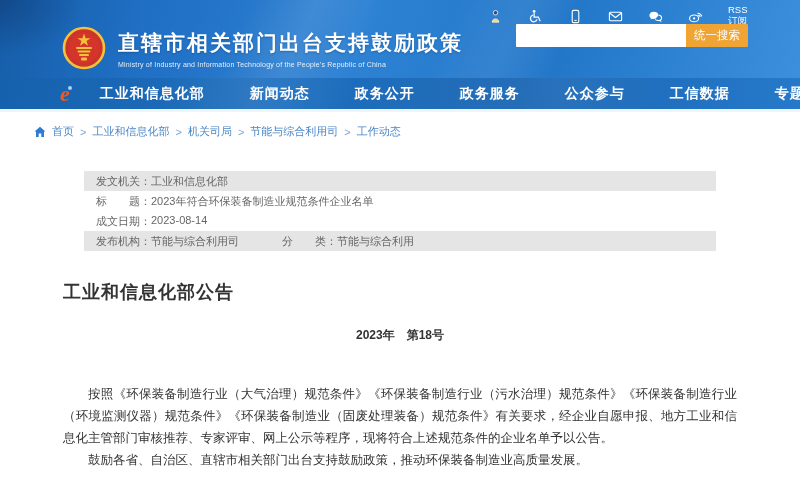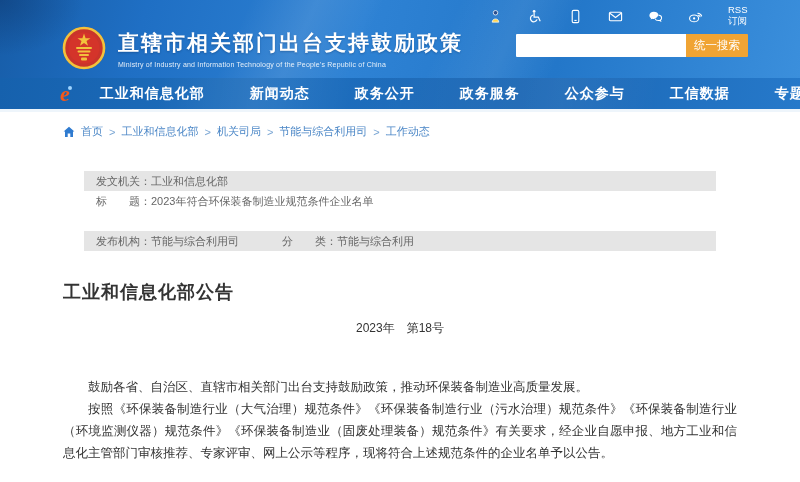--- a/index.html
+++ b/index.html
@@ -18,54 +18,54 @@
   .logo-area { position:absolute; left:62px; top:26px; display:flex; align-items:center; cursor:pointer; }
   .emblem { width:44px; height:44px; flex:0 0 auto; }
   .title-block { margin-left:12px; color:#fff; }
   .title-cn { font-size:21px; font-weight:bold; letter-spacing:2px; text-shadow:0 1px 2px rgba(0,30,70,.3); }
   .title-en { font-size:7px; margin-top:4px; color:rgba(255,255,255,.88); letter-spacing:.2px; }
 
   .header-right { position:absolute; top:8px; right:52px; width:260px; }
   .icons-row { display:flex; justify-content:flex-end; align-items:center; gap:25px; height:16px; }
   .icons-row .hicon { display:inline-flex; width:15px; height:15px; align-items:center; justify-content:center; cursor:pointer; }
   .rss-label { color:#fff; font-size:9.5px; cursor:pointer; }
-  .search-row { display:flex; margin-top:10px; height:17px;padding-left:28px; }
+  .search-row { display:flex; height:17px;padding-left:28px; }
   .search-input { flex:1; height:23px; border:none; background:#fff; padding:0 6px; font-size:11px; outline:none; border-radius:1px 0 0 1px; }
   .search-btn { width:62px; height:23px; border:none; background:#f0a434; color:#fff; font-size:11.5px; cursor:pointer; border-radius:0 1px 1px 0; font-family:inherit; }
   .quick-links { display:flex; gap:9px; margin-top:6px; }
   .quick-links span { color:#eaf3fc; font-size:10.5px; cursor:pointer; white-space:nowrap; }
 
   
   .main-nav { position:relative; height:34px; display:flex; align-items:center; padding-left:60px;
     background:linear-gradient(100deg,#1661ad 0%,#1e6fbf 35%,#1a66b4 65%,#2679ca 100%);
     border-bottom:3px solid #eef5fb; }
   .main-nav .navstreak { position:absolute; inset:0; pointer-events:none;
     background:linear-gradient(100deg, transparent 20%, rgba(255,255,255,.08) 32%, transparent 44%, rgba(255,255,255,.06) 70%, transparent 82%); }
   .logo-e { position:relative; width:24px; margin-right:30px; color:#f4581a; font-size:22px; font-weight:bold; font-style:italic; font-family:"Liberation Serif","DejaVu Serif",serif; line-height:22px; }
   .logo-e .dot { position:absolute; right:-2px; top:3px; width:4px; height:4px; border-radius:50%; background:#9fd4ff; }
   .nav-item { color:#fff; font-size:14px; font-weight:600; margin-right:45px; letter-spacing:1px; cursor:pointer; white-space:nowrap; }
 
   
-  .breadcrumb { display:flex; align-items:center; gap:6px; padding:12px 0 10px 63px; font-size:11px; color:#4a86c6; }
+  .breadcrumb { display:flex; align-items:center; gap:6px; padding:12px 0 10px 34px; font-size:11px; color:#4a86c6; }
   .breadcrumb .crumb { cursor:pointer; }
   .breadcrumb .sep { color:#7aa6d4; }
   .home-icon { display:inline-flex; width:12px; height:12px; }
 
   
   .main { padding:0 63px; }
   .meta-table { width:632px; margin:22px 0 0 21px; font-size:11px; color:#666; }
   .meta-row { display:flex; align-items:center; height:20px; padding-left:12px; }
   .meta-row.alt { background:#e5e5e5; }
   .meta-pair { display:flex; }
   .meta-pair.fixed { width:186px; }
   .meta-label { color:#666; white-space:pre; }
   .meta-value { color:#666; }
 
   .doc-title { text-align:left; margin-top:29px; font-size:18px; font-weight:bold; color:#333; letter-spacing:1px; }
-  .doc-number { text-align:center; margin-top:16px; font-size:12px; color:#333; }
+  .doc-number { text-align:center; margin-top:23px; font-size:12px; color:#333;font-weight:bold; }
   .doc-body { margin-top:39px; }
   .doc-body p { font-size:12.5px; line-height:22px; color:#333; text-indent:2em; text-align:justify; }
 </style>
 </head>
 <body>
 
 <div class="page">
 
   <header class="site-header">
     <div class="streaks"></div>
@@ -179,35 +179,39 @@
             <span class="meta-value">工业和信息化部</span>
           </span>
       </div>
       <div class="meta-row">
         <span class="meta-pair">
             <span class="meta-label">标　　题：</span>
             <span class="meta-value">2023年符合环保装备制造业规范条件企业名单</span>
           </span>
       </div>
       <div class="meta-row">
+        <span class="meta-pair fixed">
+            <span class="meta-label">成文日期：</span>
+            <span class="meta-value">2023-08-14</span>
+          </span>
       </div>
       <div class="meta-row alt">
         <span class="meta-pair fixed">
             <span class="meta-label">发布机构：</span>
             <span class="meta-value">节能与综合利用司</span>
           </span>
         <span class="meta-pair">
             <span class="meta-label">分　　类：</span>
             <span class="meta-value">节能与综合利用</span>
           </span>
       </div>
     </div>
 
     <h1 class="doc-title">工业和信息化部公告</h1>
     <div class="doc-number">2023年　第18号</div>
 
     <div class="doc-body">
+      <p>按照《环保装备制造行业（大气治理）规范条件》《环保装备制造行业（污水治理）规范条件》《环保装备制造行业（环境监测仪器）规范条件》《环保装备制造业（固废处理装备）规范条件》有关要求，经企业自愿申报、地方工业和信息化主管部门审核推荐、专家评审、网上公示等程序，现将符合上述规范条件的企业名单予以公告。</p>
       <p>鼓励各省、自治区、直辖市相关部门出台支持鼓励政策，推动环保装备制造业高质量发展。</p>
-      <p>按照《环保装备制造行业（大气治理）规范条件》《环保装备制造行业（污水治理）规范条件》《环保装备制造行业（环境监测仪器）规范条件》《环保装备制造业（固废处理装备）规范条件》有关要求，经企业自愿申报、地方工业和信息化主管部门审核推荐、专家评审、网上公示等程序，现将符合上述规范条件的企业名单予以公告。</p>
     </div>
 
   </main>
 </div>
 
 </body></html>

